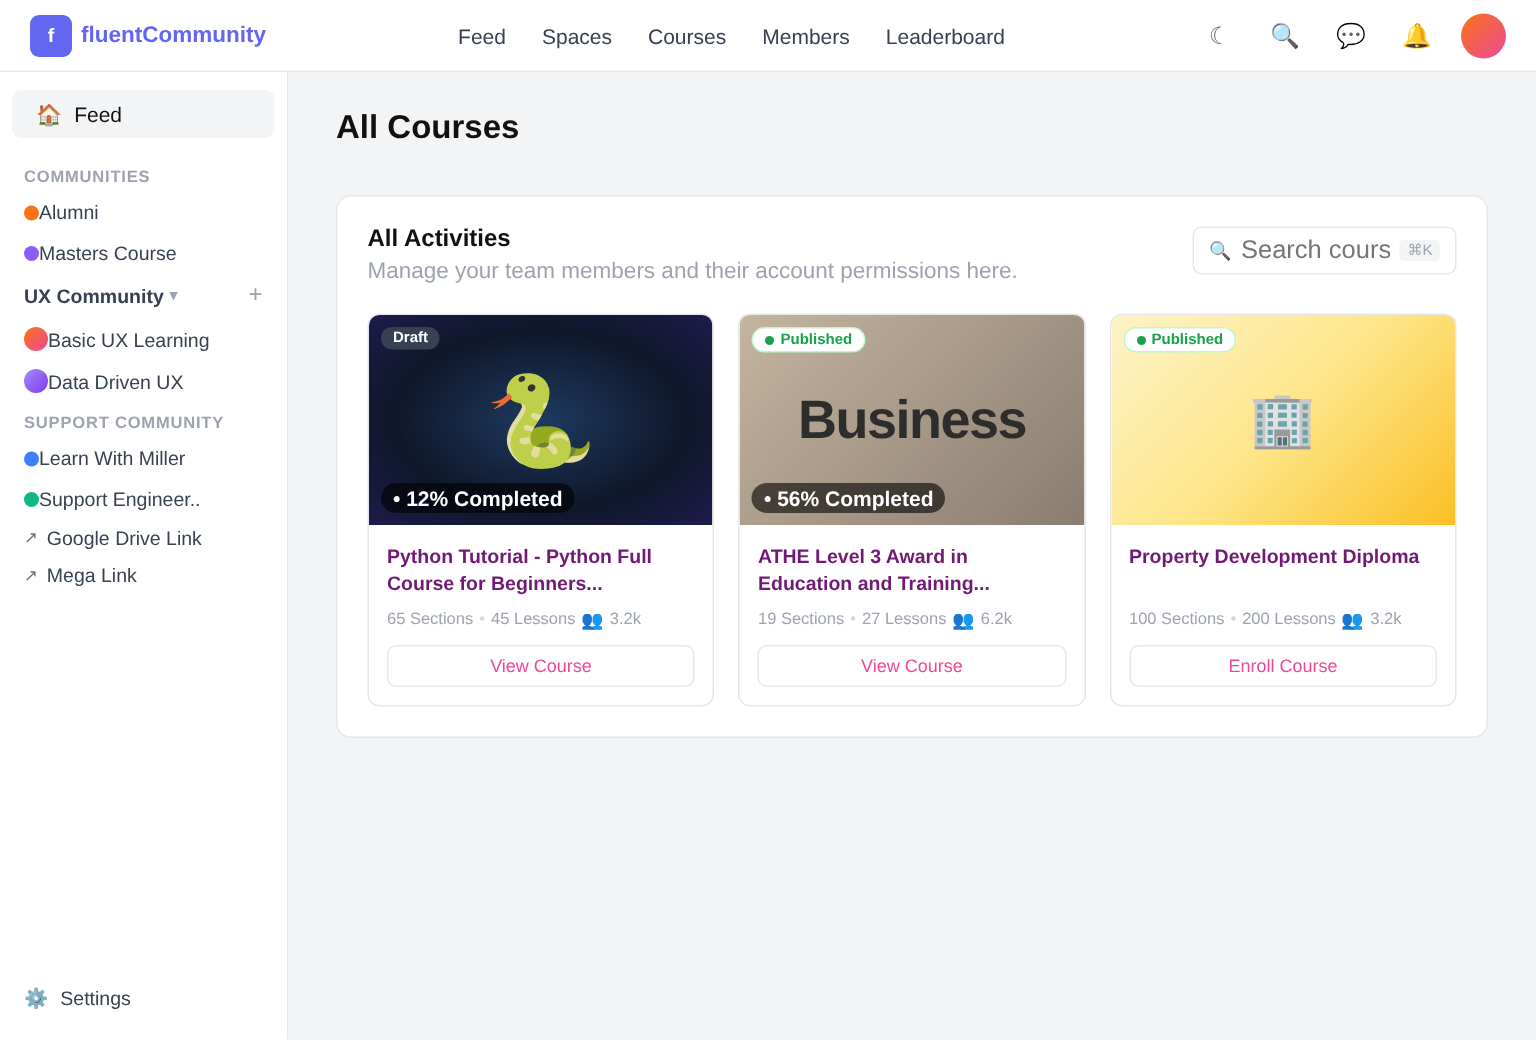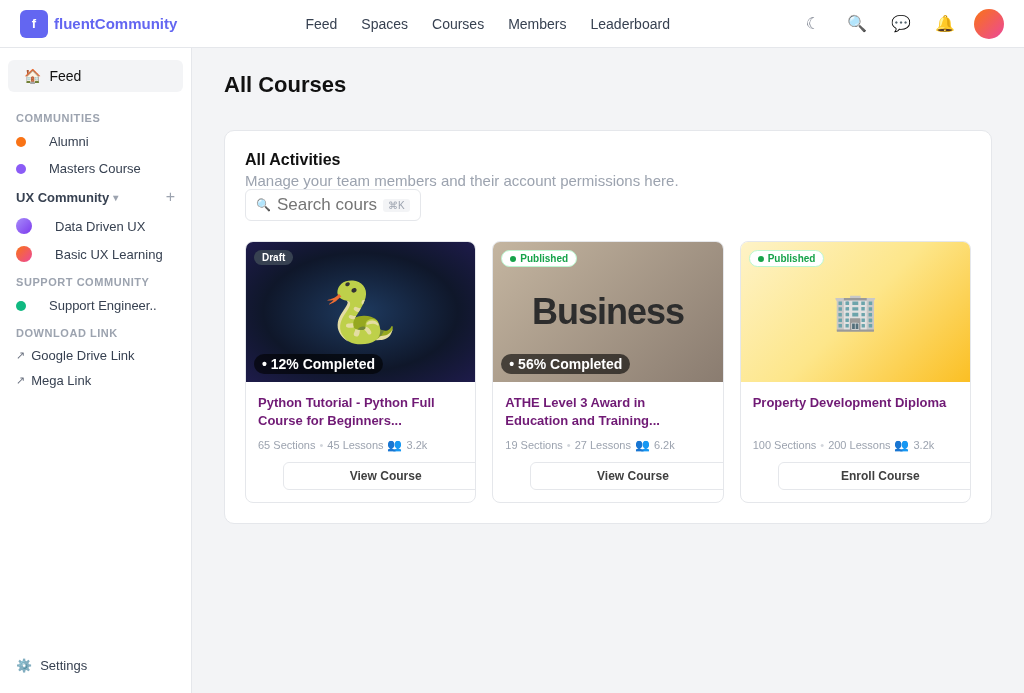--- a/index.html
+++ b/index.html
@@ -108,21 +108,21 @@
       font-size: 11px;
       font-weight: 600;
       color: #9ca3af;
       text-transform: uppercase;
       letter-spacing: 0.05em;
       padding: 8px 16px 4px;
     }
     .sidebar-item {
       display: flex;
       align-items: center;
-      gap: 23px;
+      gap: 0;
       padding: 6px 16px;
       cursor: pointer;
       font-size: 13px;
       color: #374151;
     }
     .dot {
       width: 10px;
       height: 10px;
       border-radius: 50%;
       flex-shrink: 0;
@@ -179,21 +179,20 @@
       background: #fff;
       border-radius: 10px;
       border: 1px solid #e5e7eb;
       padding: 20px;
     }
     .panel-header {
       display: flex;
       align-items: flex-start;
       justify-content: space-between;
       margin-bottom: 20px;
-      flex-direction: column;
     }
     .panel-title {
       font-size: 16px;
       font-weight: 600;
       color: #111;
     }
     .panel-subtitle {
       font-size: 15px;
       color: #9ca3af;
       margin-top: 3px;
@@ -317,25 +316,24 @@
     }
     .meta-sep { color: #d1d5db; }
     .meta-icon { font-size: 12px; }
     .card-btn {
       width: 100%;
       border: 1px solid #e5e7eb;
       background: #fff;
       border-radius: 6px;
       padding: 6px 0;
       font-size: 12px;
-      font-weight: 700;
-      color: #404040;
+      font-weight: 400;
+      color: #ec4899;
       cursor: pointer;
       text-align: center;
-      margin-left: 25px;
     }
 
     
     .sidebar-settings {
       margin-top: auto;
       padding: 8px 16px;
       display: flex;
       align-items: center;
       gap: 8px;
       cursor: pointer;
@@ -394,35 +392,38 @@
     </div>
 
     <div class="sidebar-community-header">
       <span class="sidebar-community-label">
         <span>UX Community</span>
         <span class="chevron">▾</span>
       </span>
       <span class="plus-btn">+</span>
     </div>
     <div class="sidebar-item">
+      <span style="width:16px;height:16px;border-radius:50%;background:linear-gradient(135deg,#f97316,#ec4899);display:inline-block;flex-shrink:0;"></span>
+      <span>Basic UX Learning</span>
+    </div>
+    <div class="sidebar-item">
       <span style="width:16px;height:16px;border-radius:50%;background:linear-gradient(135deg,#a78bfa,#7c3aed);display:inline-block;flex-shrink:0;"></span>
       <span>Data Driven UX</span>
     </div>
+
+    <div class="sidebar-section-title">Support Community</div>
     <div class="sidebar-item">
-      <span style="width:16px;height:16px;border-radius:50%;background:linear-gradient(135deg,#f97316,#ec4899);display:inline-block;flex-shrink:0;"></span>
-      <span>Basic UX Learning</span>
-    </div>
-
-    <div class="sidebar-section-title">Support Community</div>
+      <span class="dot dot-blue"></span>
+      <span>Learn With Miller</span>
+    </div>
     <div class="sidebar-item">
       <span class="dot dot-green"></span>
       <span>Support Engineer..</span>
     </div>
 
-    <div class="sidebar-section-title">Download Link</div>
     <div class="sidebar-link">
       <span class="link-arrow">↗</span>
       <span>Google Drive Link</span>
     </div>
     <div class="sidebar-link">
       <span class="link-arrow">↗</span>
       <span>Mega Link</span>
     </div>
 
     <div class="sidebar-settings">

